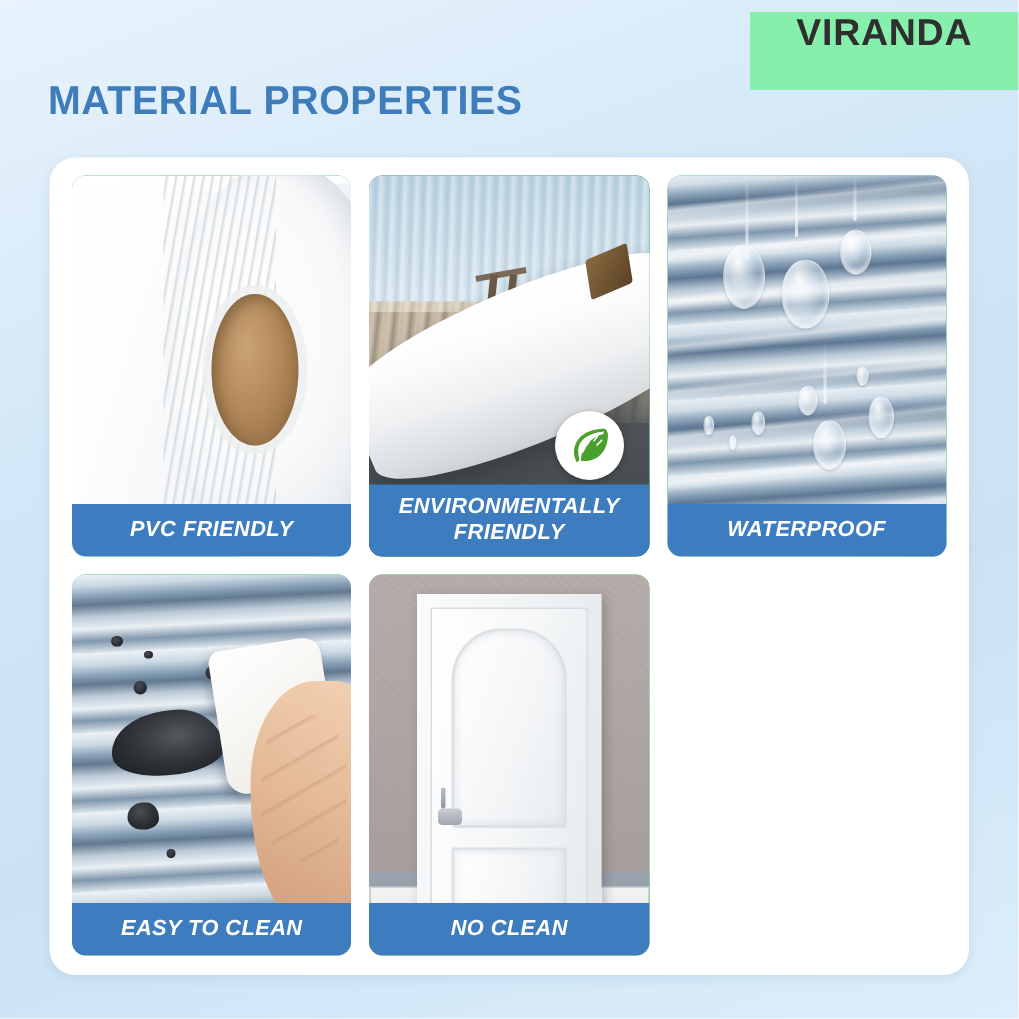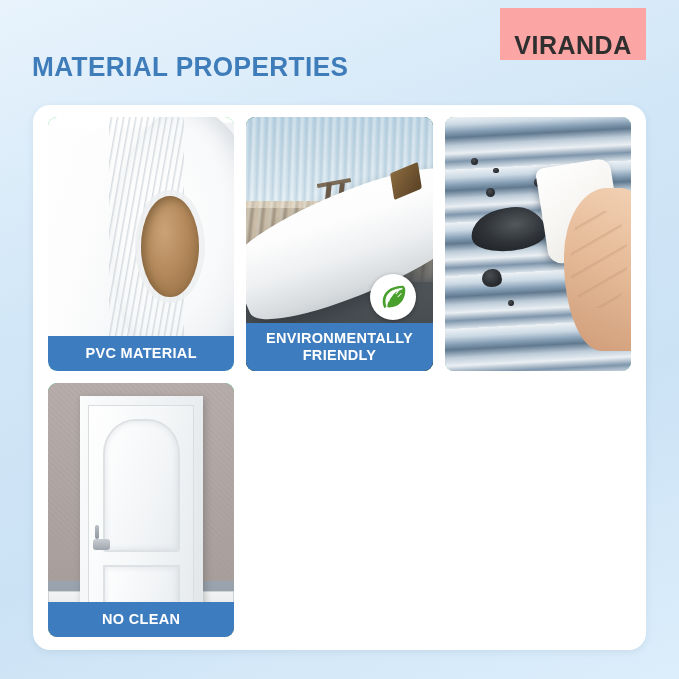--- a/index.html
+++ b/index.html
@@ -20,25 +20,25 @@
   .header {
     position: absolute;
     top: 0; left: 0; right: 0;
     height: 105px;
   }
 
   .brand-box {
     position: absolute;
     top: 8px;
     left: 500px;
-    width: 146px;
+    width: 179px;
     height: 52px;
-    background: #fca5a5;
+    background: #86efac;
     display: flex;
-    align-items: flex-end;
+    align-items: flex-start;
     justify-content: center;
   }
   .brand-text {
     font-size: 25px;
     font-weight: bold;
     color: #2f2f2f;
     letter-spacing: 0.5px;
     font-family: "Liberation Sans", sans-serif;
   }
 
@@ -77,20 +77,21 @@
     grid-template-rows: repeat(2, 1fr);
     gap: 12px 12px;
   }
 
   
   .card {
     position: relative;
     border-radius: 9px;
     overflow: hidden;
     background: #22c55e;
+    font-style: italic;
   }
 
   .card-media {
     position: absolute;
     inset: 0;
     overflow: hidden;
   }
 
   .card-label {
     position: absolute;
@@ -442,21 +443,21 @@
   <div class="grid">
 
     <div class="card">
       <div class="card-media">
         <div class="roll-bg"></div>
         <div class="roll-sheet"></div>
         <div class="roll-body"></div>
         <div class="roll-rings"></div>
         <div class="roll-core"></div>
       </div>
-      <div class="card-label">PVC MATERIAL</div>
+      <div class="card-label">PVC FRIENDLY</div>
     </div>
 
     <div class="card">
       <div class="card-media">
         <div class="eco-bg"></div>
         <div class="eco-photo"></div>
         <div class="eco-sky"></div>
         <div class="eco-sand"></div>
         <div class="eco-pier-top"></div>
         <div class="eco-pier-a"></div>
@@ -469,35 +470,57 @@
             <path d="M27 4C13 4 5 11 5 21c0 3 1 5 2 7l2-2c-1-2-1-4-1-6 0-8 7-13 19-14-9 3-14 8-16 14-1 3-1 5-1 7 11 1 18-6 19-16 .3-3 .3-5-2-7z" fill="#4aa02c"></path>
             <path d="M26 7C16 10 11 16 9 24" stroke="#ffffff" stroke-width="1.3" fill="none"></path>
             <path d="M22 9l-3 4M25 12l-4 4M19 8l-2 4M16 13l-3 4M13 17l-2 4" stroke="#ffffff" stroke-width="1.1" fill="none"></path>
           </svg>
         </div>
       </div>
       <div class="card-label two-line">ENVIRONMENTALLY FRIENDLY</div>
     </div>
 
 
+    <div class="card">
+      <div class="card-media">
+        <div class="wp-bg"></div>
+        <div class="wp-bg2"></div>
+        <div class="trail" style="left:28%; top:0%;  height:22%;"></div>
+        <div class="trail" style="left:46%; top:0%;  height:16%;"></div>
+        <div class="trail" style="left:67%; top:0%;  height:12%;"></div>
+        <div class="trail" style="left:56%; top:44%; height:16%;"></div>
+        <div class="drop" style="left:20%; top:18%; width:15%; height:17%;"></div>
+        <div class="drop" style="left:41%; top:22%; width:17%; height:18%;"></div>
+        <div class="drop" style="left:62%; top:14%; width:11%; height:12%;"></div>
+        <div class="drop" style="left:47%; top:55%; width:7%;  height:8%;"></div>
+        <div class="drop" style="left:72%; top:58%; width:9%;  height:11%;"></div>
+        <div class="drop" style="left:30%; top:62%; width:5%;  height:6%;"></div>
+        <div class="drop" style="left:13%; top:63%; width:4%;  height:5%;"></div>
+        <div class="drop" style="left:22%; top:68%; width:3%;  height:4%;"></div>
+        <div class="drop" style="left:52%; top:64%; width:12%; height:13%;"></div>
+        <div class="drop" style="left:68%; top:50%; width:4%;  height:5%;"></div>
+      </div>
+      <div class="card-label">WATERPROOF</div>
+    </div>
 
     <div class="card">
       <div class="card-media">
         <div class="ec-bg"></div>
         <div class="stain-big"></div>
         <div class="stain" style="left:20%; top:60%; width:11%; height:7%;
              border-radius:50% 40% 50% 45% / 55% 60% 40% 45%;"></div>
         <div class="stain" style="left:14%; top:16%; width:4%;  height:3%;"></div>
         <div class="stain" style="left:26%; top:20%; width:3%;  height:2.2%;"></div>
         <div class="stain" style="left:22%; top:28%; width:5%;  height:3.6%;"></div>
         <div class="stain" style="left:48%; top:24%; width:5%;  height:3.6%;"></div>
         <div class="stain" style="left:34%; top:72%; width:3%;  height:2.4%;"></div>
         <div class="ec-cloth"></div>
         <div class="ec-hand"></div>
       </div>
+      <div class="card-label">EASY TO CLEAN</div>
     </div>
 
     <div class="card">
       <div class="card-media">
         <div class="ng-wall"></div>
         <div class="ng-wall-lower"></div>
         <div class="ng-skirt-l"></div>
         <div class="ng-skirt-r"></div>
         <div class="ng-frame">
           <div class="ng-door">

